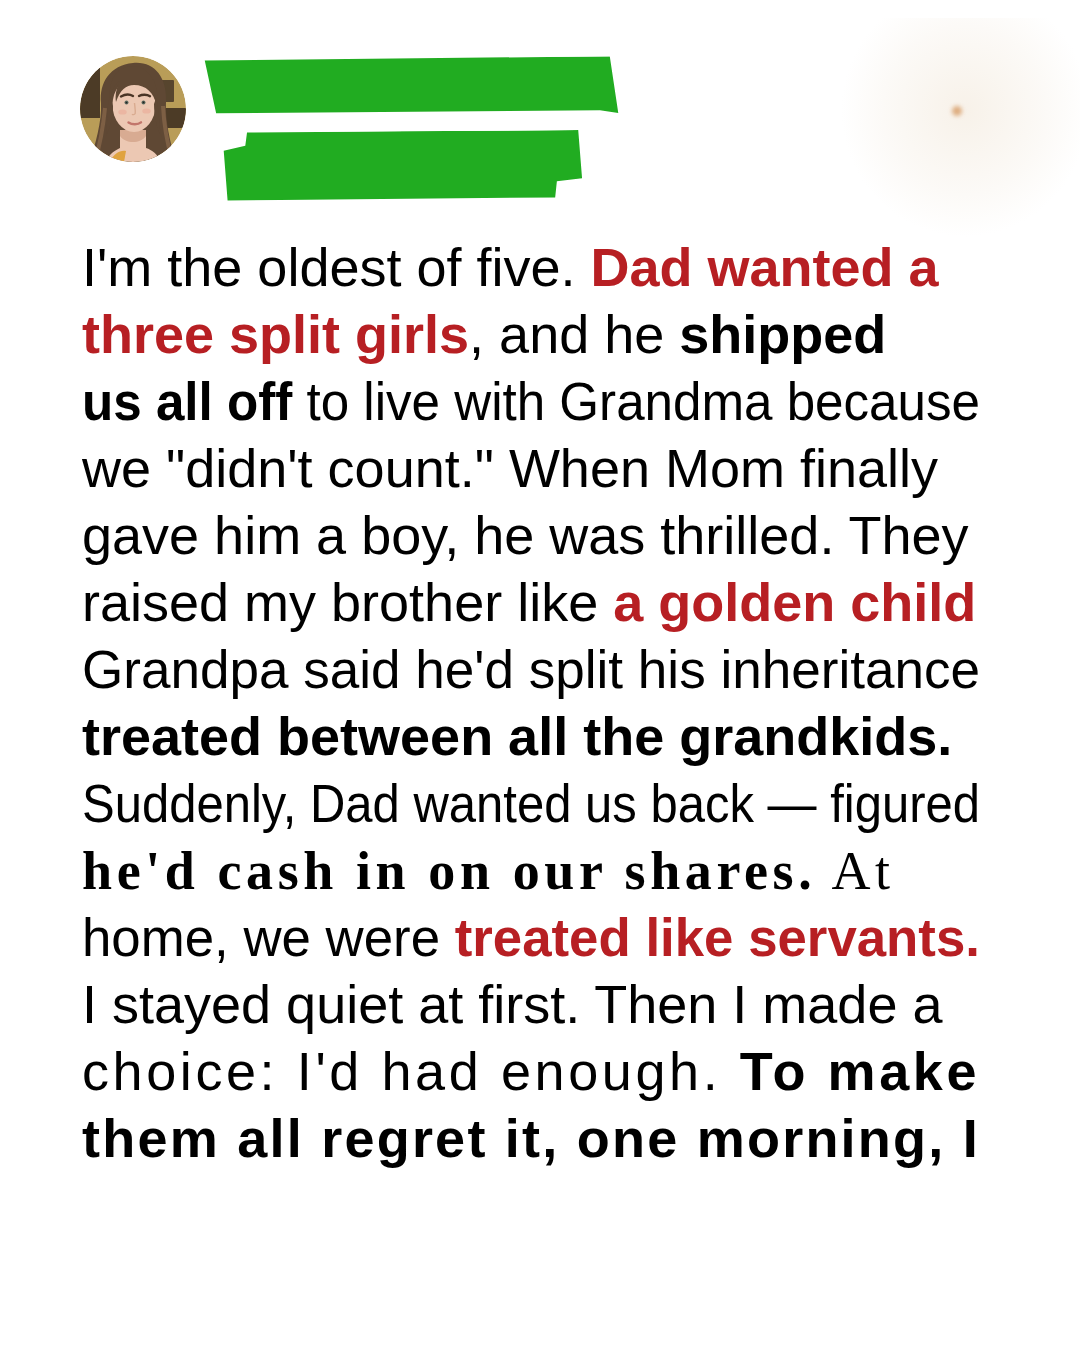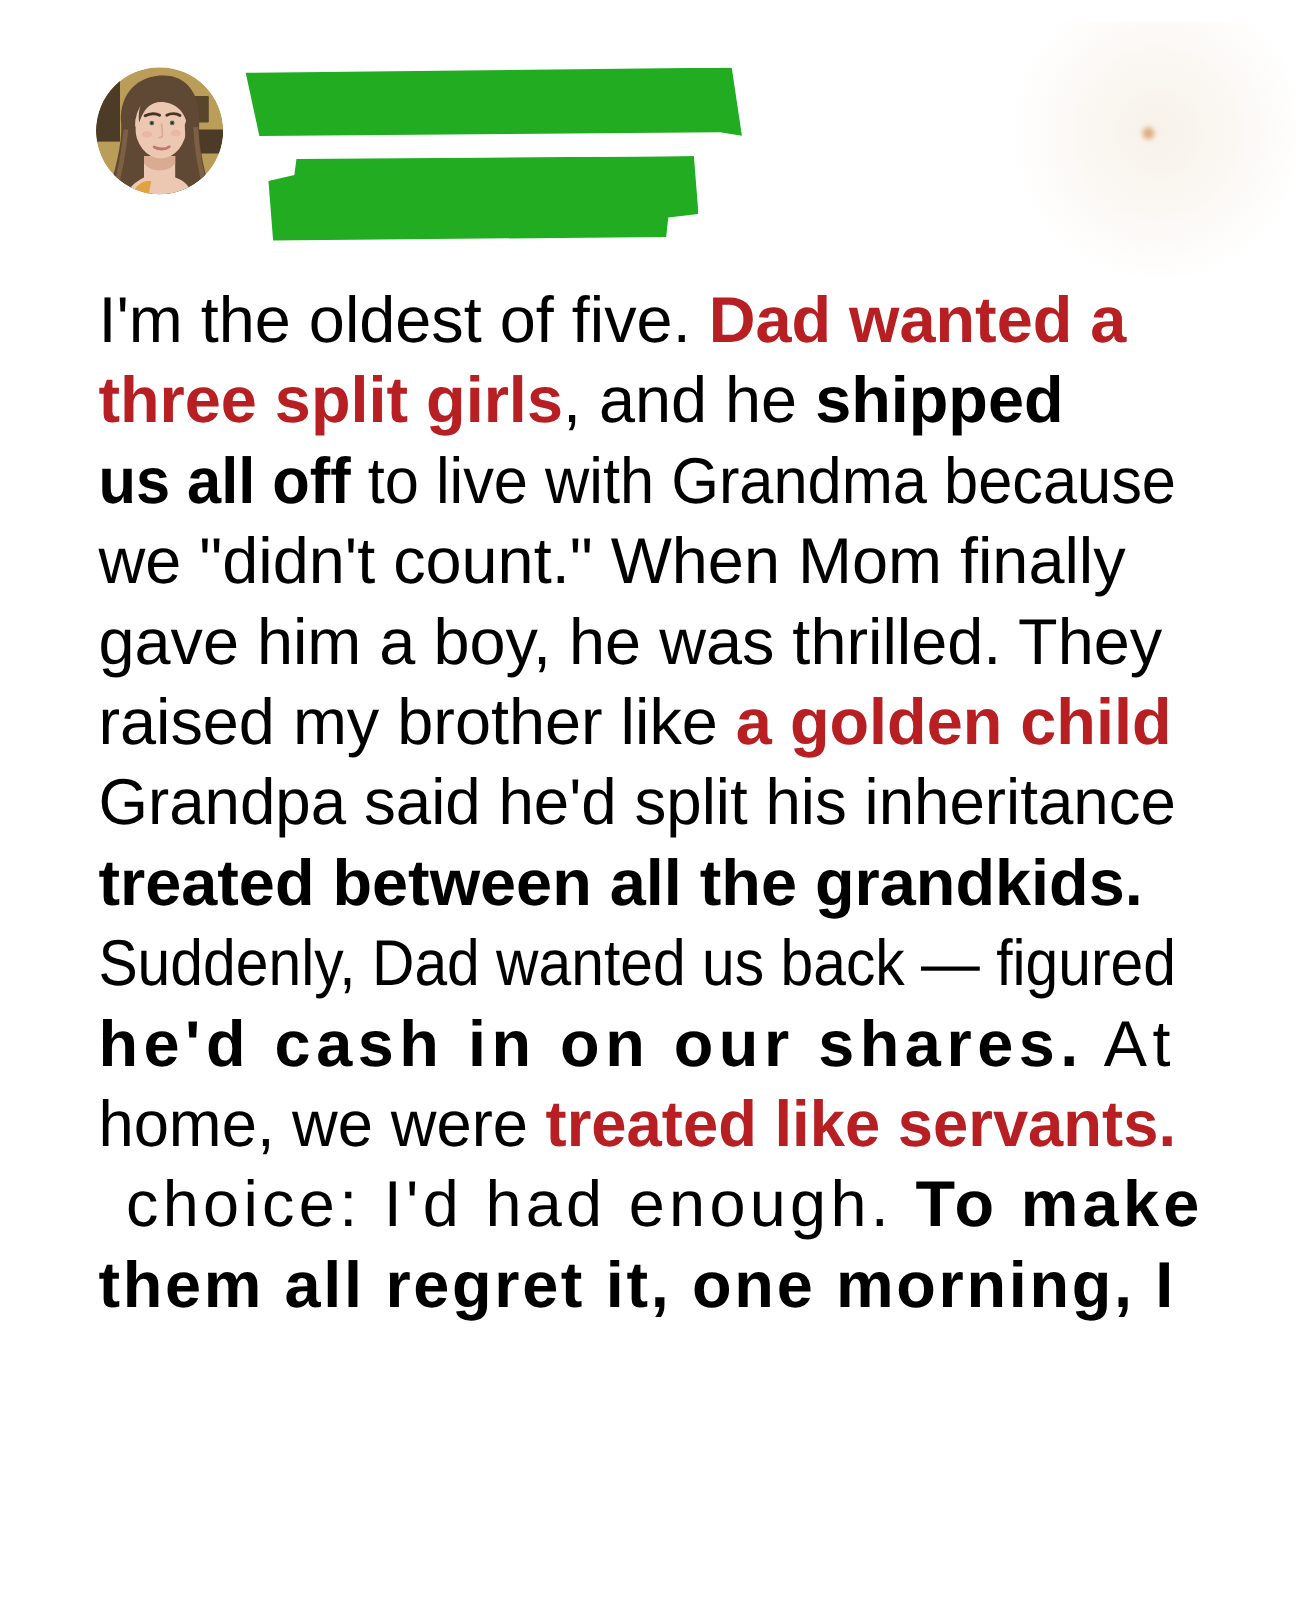--- a/index.html
+++ b/index.html
@@ -115,19 +115,20 @@
   <div class="story">
       <div class="story-line"><span class="line-inner"><span class="run-normal">I'm the oldest of five. </span><span class="run-red">Dad wanted a</span></span></div>
       <div class="story-line"><span class="line-inner"><span class="run-red">three split girls</span><span class="run-normal">, and he </span><span class="run-bold">shipped</span></span></div>
       <div class="story-line" style="transform: scaleX(0.946867);"><span class="line-inner"><span class="run-bold">us all off</span><span class="run-normal"> to live with Grandma because</span></span></div>
       <div class="story-line"><span class="line-inner"><span class="run-normal">we "didn't count." When Mom finally</span></span></div>
       <div class="story-line"><span class="line-inner"><span class="run-normal">gave him a boy, he was thrilled. They</span></span></div>
       <div class="story-line"><span class="line-inner"><span class="run-normal">raised my brother like </span><span class="run-red">a golden child</span></span></div>
       <div class="story-line" style="transform: scaleX(0.982629);"><span class="line-inner"><span class="run-normal">Grandpa said he'd split his inheritance</span></span></div>
       <div class="story-line"><span class="line-inner"><span class="run-bold">treated between all the grandkids.</span></span></div>
       <div class="story-line" style="transform: scaleX(0.907443);"><span class="line-inner"><span class="run-normal">Suddenly, Dad wanted us back — figured</span></span></div>
-      <div class="story-line"><span class="line-inner" style="letter-spacing: 4.5974px;"><span class="run-bold">he'd cash in on our shares.</span><span class="run-normal"> At</span></span></div>
+      <div class="story-line"><span class="line-inner" style="letter-spacing: 4.5974px; font-family: Liberation Serif, serif;"><span class="run-bold">he'd cash in on our shares.</span><span class="run-normal"> At</span></span></div>
       <div class="story-line" style="transform: scaleX(0.977714);"><span class="line-inner"><span class="run-normal">home, we were </span><span class="run-red">treated like servants.</span></span></div>
-      <div class="story-line"><span class="line-inner" style="letter-spacing: 3.58619px; margin-left: 23px;"><span class="run-normal">choice: I'd had enough. </span><span class="run-bold">To make</span></span></div>
+      <div class="story-line"><span class="line-inner"><span class="run-normal">I stayed quiet at first. Then I made a</span></span></div>
+      <div class="story-line"><span class="line-inner" style="letter-spacing: 3.58619px;"><span class="run-normal">choice: I'd had enough. </span><span class="run-bold">To make</span></span></div>
       <div class="story-line"><span class="line-inner" style="letter-spacing: 2.23208px;"><span class="run-bold">them all regret it, one morning, I</span></span></div>
     </div>
 
 </div>
 
 </body></html>

